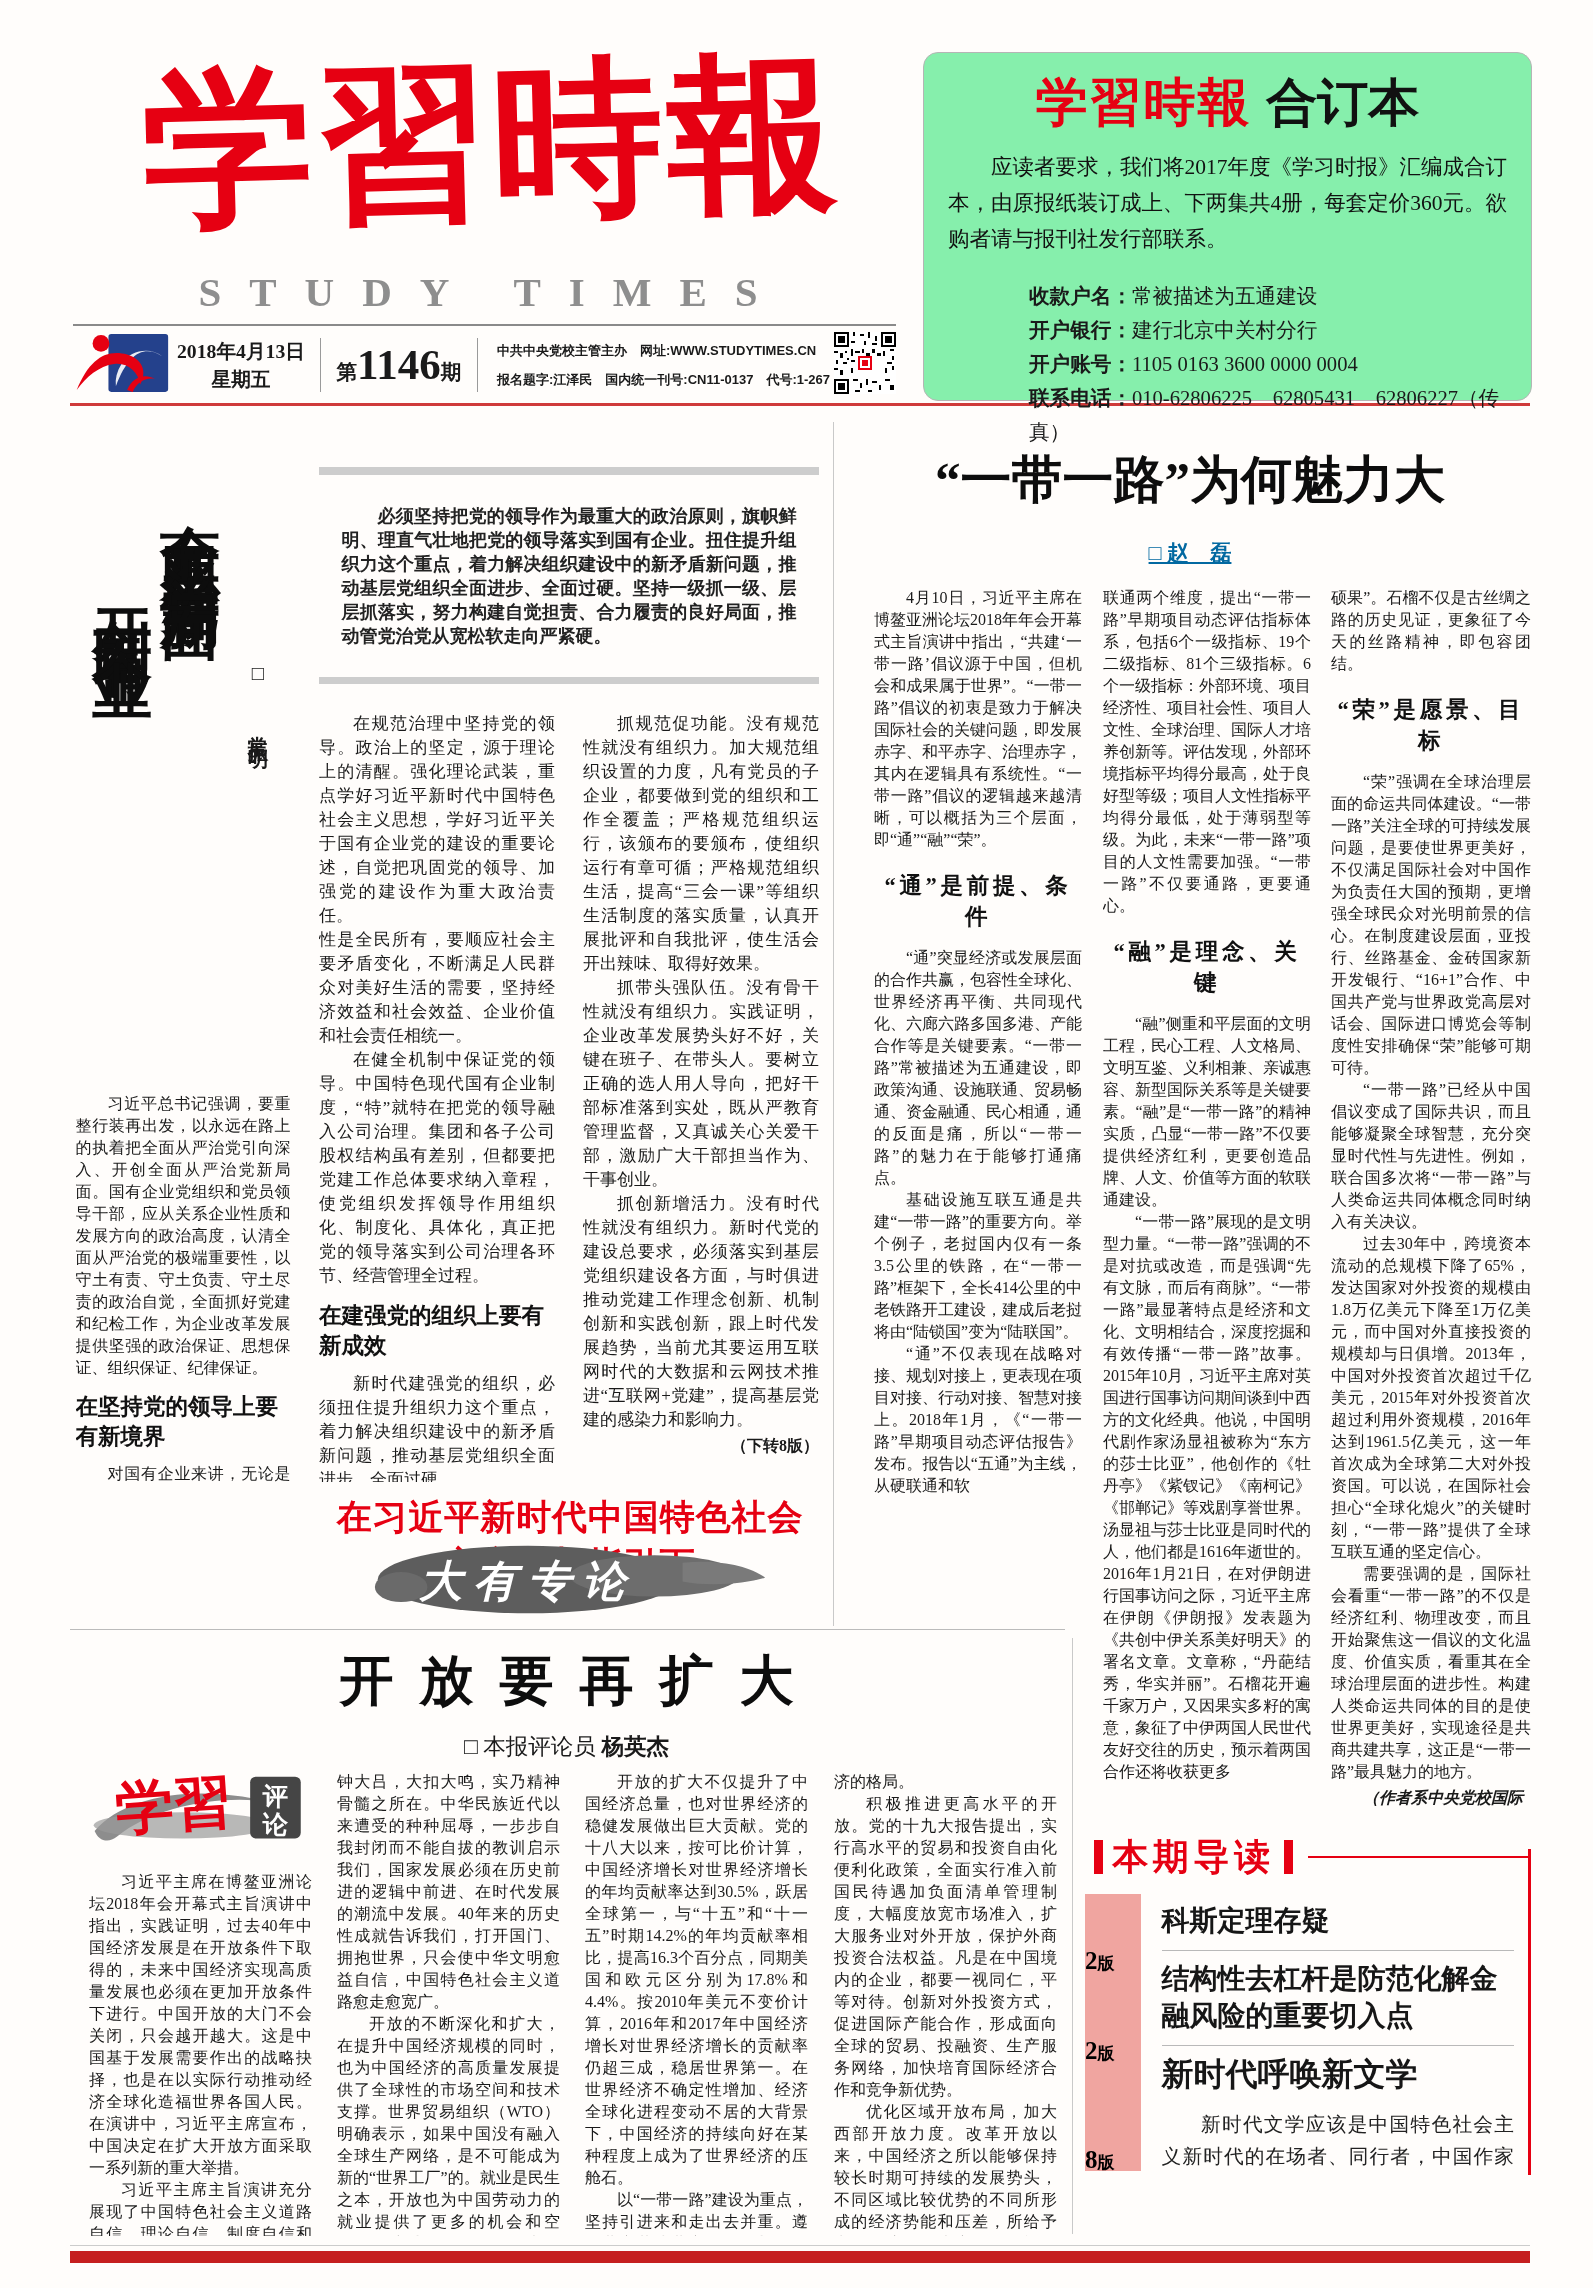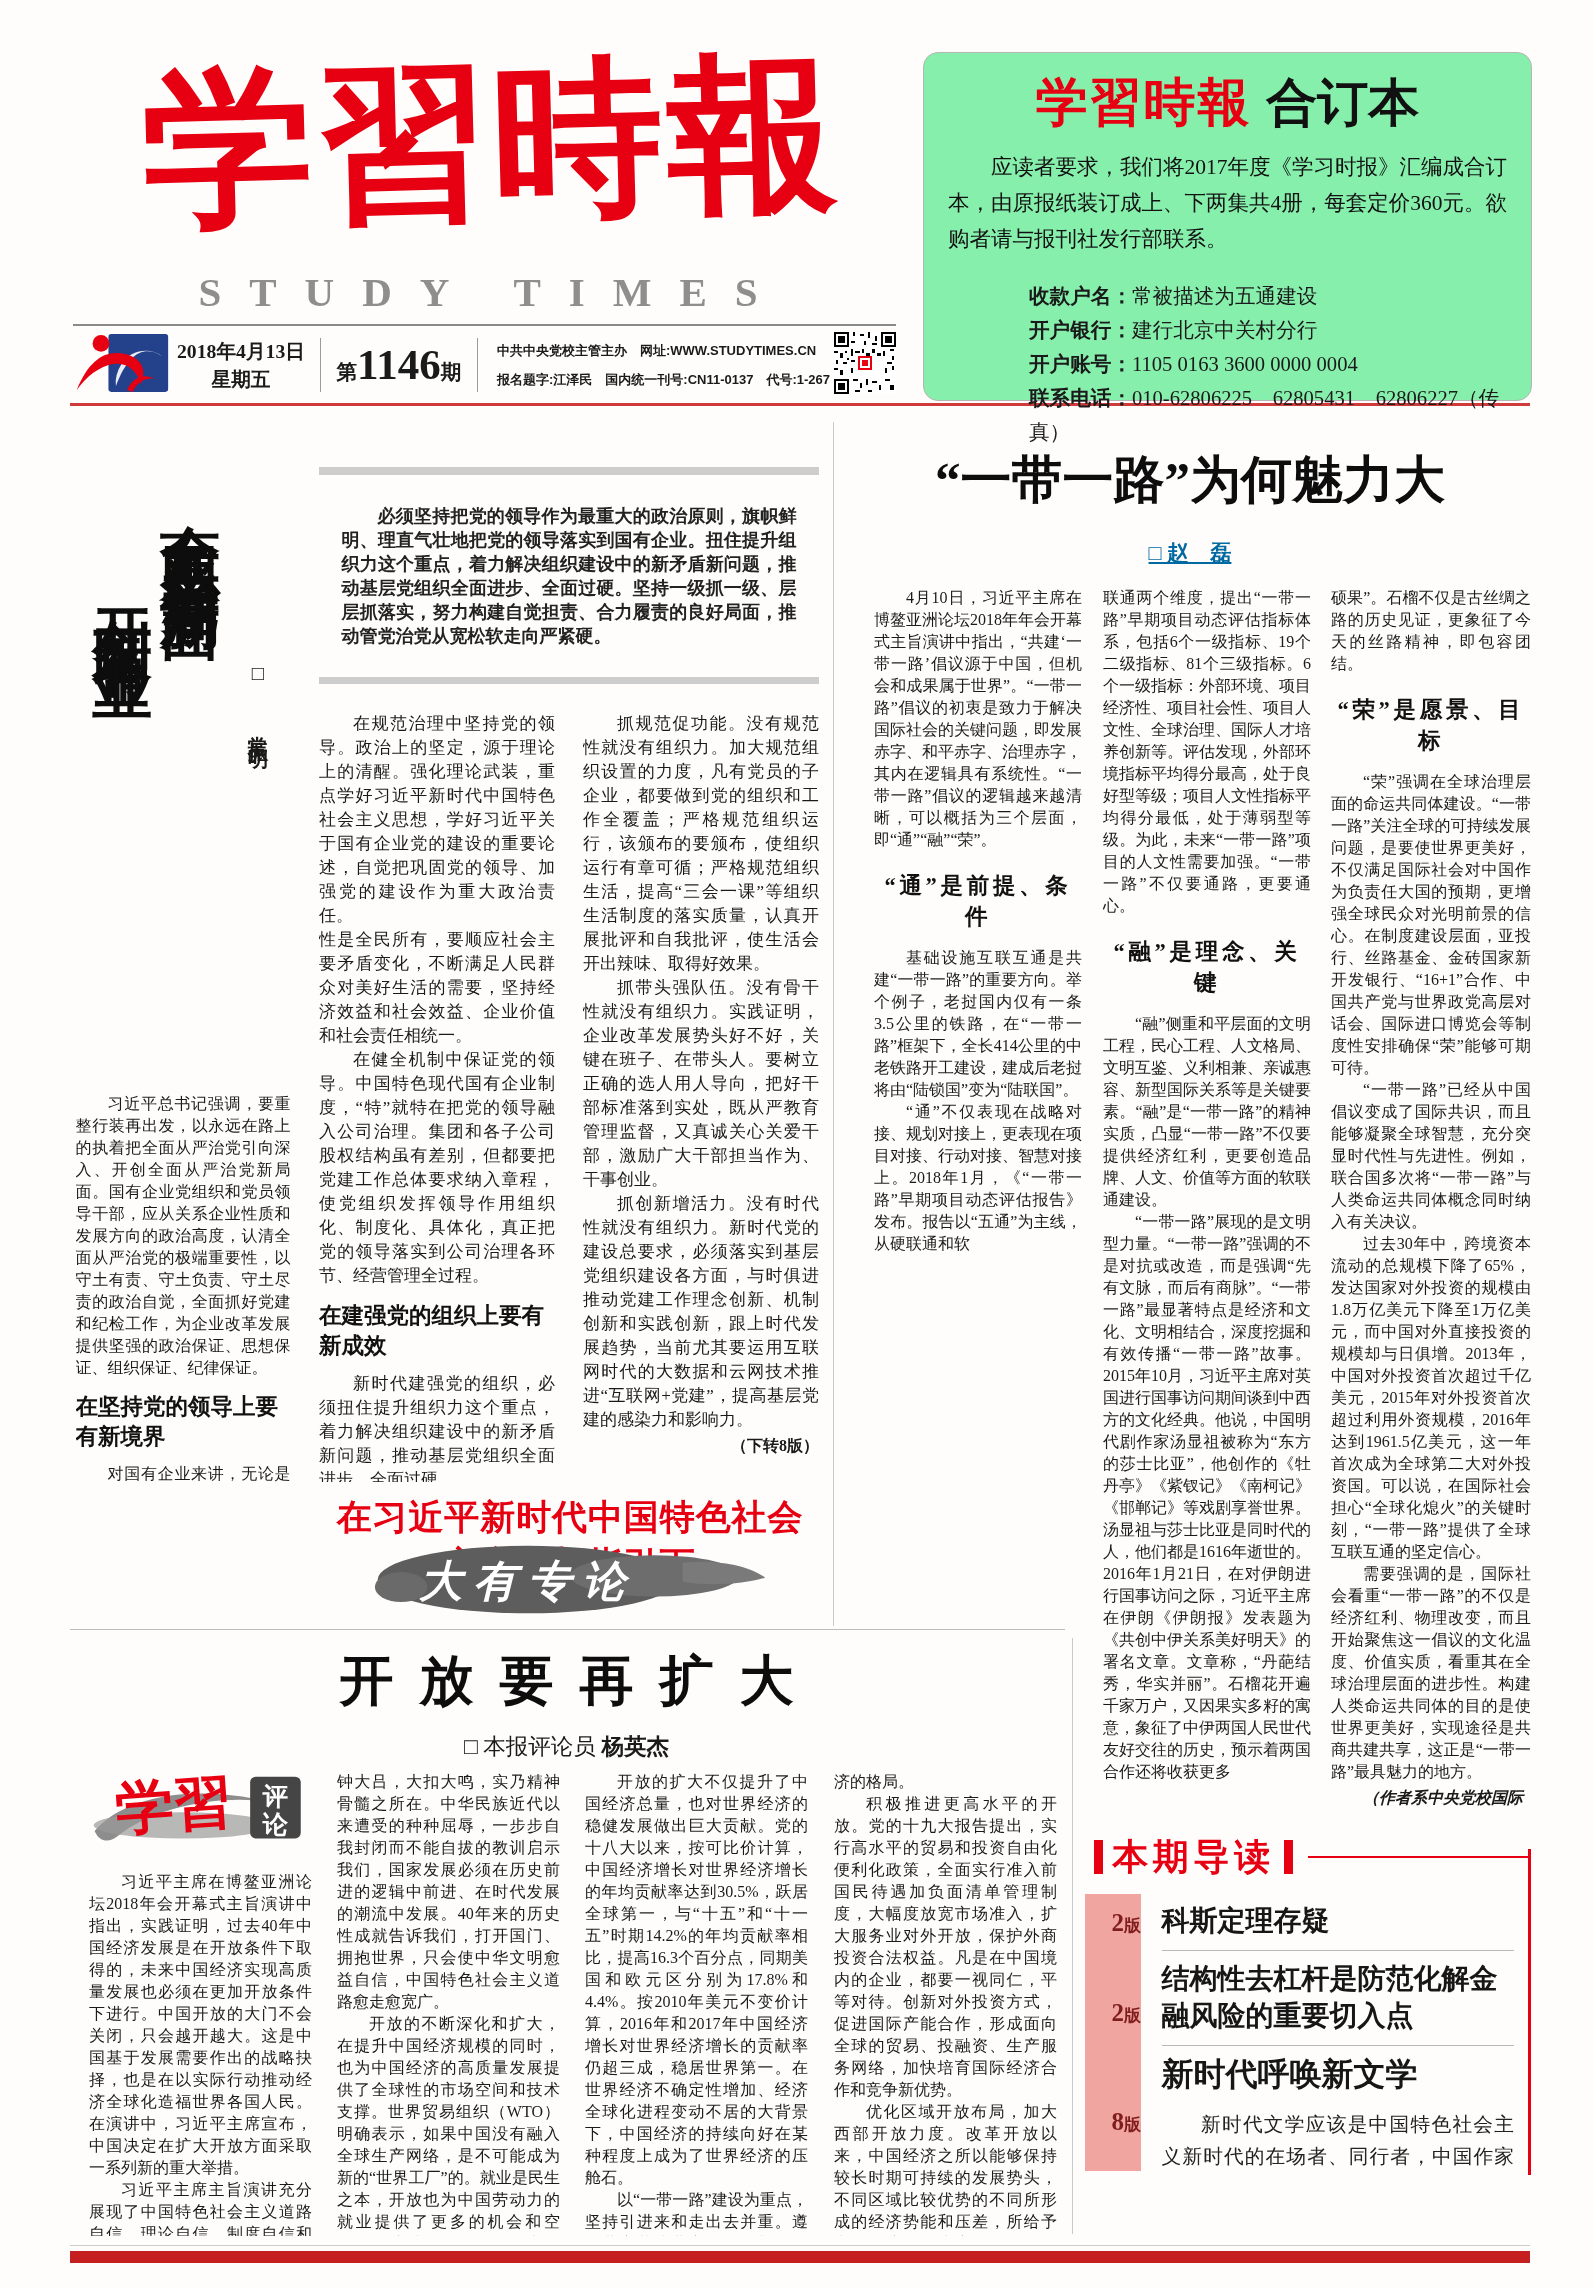--- a/index.html
+++ b/index.html
@@ -78,21 +78,21 @@
   
   .guide{left:1085px;top:1825px;width:446px;height:350px;}
   .guide-header{position:absolute;left:0;top:7.5px;width:100%;display:flex;align-items:center;}
   .gbar{width:8.4px;height:34px;background:#e60012;margin:0 9.4px;}
   .gtitle{font-size:36px;font-weight:900;color:#e60012;letter-spacing:4.7px;
      font-family:"Liberation Sans","DejaVu Sans",sans-serif;}
   .gline{flex:1;height:2.8px;background:#e60012;margin-left:5.6px;}
   .guide-vline{position:absolute;right:0;top:24px;bottom:0;width:2.8px;background:#e60012;}
   .guide-body{position:absolute;left:0;top:69px;bottom:3.7px;right:17px;display:flex;overflow:hidden;}
   .guide-band{width:56px;background:#f0a5a0;position:relative;flex:none;}
-  .glabel{position:absolute;left:0;width:100%;text-align:right;color:#7f1d1d;font-size:17px;font-weight:700;}
+  .glabel{position:absolute;left:0;width:100%;text-align:left;color:#000000;font-size:17px;font-weight:700;margin-top:38px;}
   .glabel b{font-size:25px;font-weight:700;}
   .guide-items{flex:1;padding-left:20.6px;}
   .gitem-title{font-weight:900;font-size:28px;line-height:37px;color:#161616;padding:7.5px 0 9.4px 0;}
   .gitem-title.big{font-size:32px;}
   .gdiv{height:0.9px;background:#b9b9b9;margin:1.9px 0;}
   .gblurb{font-size:19.7px;line-height:32px;text-align:justify;text-indent:2em;color:#222;padding:5.6px 0 7.5px 0;}
 
   
   .vdiv{background:#c9c9c9;width:0.9px;}
   .hdiv{background:#bbbbbb;height:0.9px;}
@@ -239,20 +239,21 @@
 
   <div class="abs vdiv" style="left:833px;top:422px;height:1204px;"></div>
 
   <div class="abs belt">
     <div class="abs belt-title">“一带一路”为何魅力大</div>
     <div class="abs byline belt-author">□ 赵　磊</div>
 
     <div class="col" style="left:26px;top:167px;width:208px;height:1037px;">
       <p class="bp">4月10日，习近平主席在博鳌亚洲论坛2018年年会开幕式主旨演讲中指出，“共建‘一带一路’倡议源于中国，但机会和成果属于世界”。“一带一路”倡议的初衷是致力于解决国际社会的关键问题，即发展赤字、和平赤字、治理赤字，其内在逻辑具有系统性。“一带一路”倡议的逻辑越来越清晰，可以概括为三个层面，即“通”“融”“荣”。</p>
       <div class="kaisub">“通”是前提、条件</div>
+      <p class="bp">“通”突显经济或发展层面的合作共赢，包容性全球化、世界经济再平衡、共同现代化、六廊六路多国多港、产能合作等是关键要素。“一带一路”常被描述为五通建设，即政策沟通、设施联通、贸易畅通、资金融通、民心相通，通的反面是痛，所以“一带一路”的魅力在于能够打通痛点。</p>
       <p class="bp">基础设施互联互通是共建“一带一路”的重要方向。举个例子，老挝国内仅有一条3.5公里的铁路，在“一带一路”框架下，全长414公里的中老铁路开工建设，建成后老挝将由“陆锁国”变为“陆联国”。</p>
       <p class="bp">“通”不仅表现在战略对接、规划对接上，更表现在项目对接、行动对接、智慧对接上。2018年1月，《“一带一路”早期项目动态评估报告》发布。报告以“五通”为主线，从硬联通和软</p>
     </div>
 
     <div class="col" style="left:255px;top:167px;width:208px;height:1220px;">
       <p class="bp ni">联通两个维度，提出“一带一路”早期项目动态评估指标体系，包括6个一级指标、19个二级指标、81个三级指标。6个一级指标：外部环境、项目经济性、项目社会性、项目人文性、全球治理、国际人才培养创新等。评估发现，外部环境指标平均得分最高，处于良好型等级；项目人文性指标平均得分最低，处于薄弱型等级。为此，未来“一带一路”项目的人文性需要加强。“一带一路”不仅要通路，更要通心。</p>
       <div class="kaisub">“融”是理念、关键</div>
       <p class="bp">“融”侧重和平层面的文明工程，民心工程、人文格局、文明互鉴、义利相兼、亲诚惠容、新型国际关系等是关键要素。“融”是“一带一路”的精神实质，凸显“一带一路”不仅要提供经济红利，更要创造品牌、人文、价值等方面的软联通建设。</p>
       <p class="bp">“一带一路”展现的是文明型力量。“一带一路”强调的不是对抗或改造，而是强调“先有文脉，而后有商脉”。“一带一路”最显著特点是经济和文化、文明相结合，深度挖掘和有效传播“一带一路”故事。2015年10月，习近平主席对英国进行国事访问期间谈到中西方的文化经典。他说，中国明代剧作家汤显祖被称为“东方的莎士比亚”，他创作的《牡丹亭》《紫钗记》《南柯记》《邯郸记》等戏剧享誉世界。汤显祖与莎士比亚是同时代的人，他们都是1616年逝世的。2016年1月21日，在对伊朗进行国事访问之际，习近平主席在伊朗《伊朗报》发表题为《共创中伊关系美好明天》的署名文章。文章称，“丹葩结秀，华实并丽”。石榴花开遍千家万户，又因果实多籽的寓意，象征了中伊两国人民世代友好交往的历史，预示着两国合作还将收获更多</p>
     </div>

